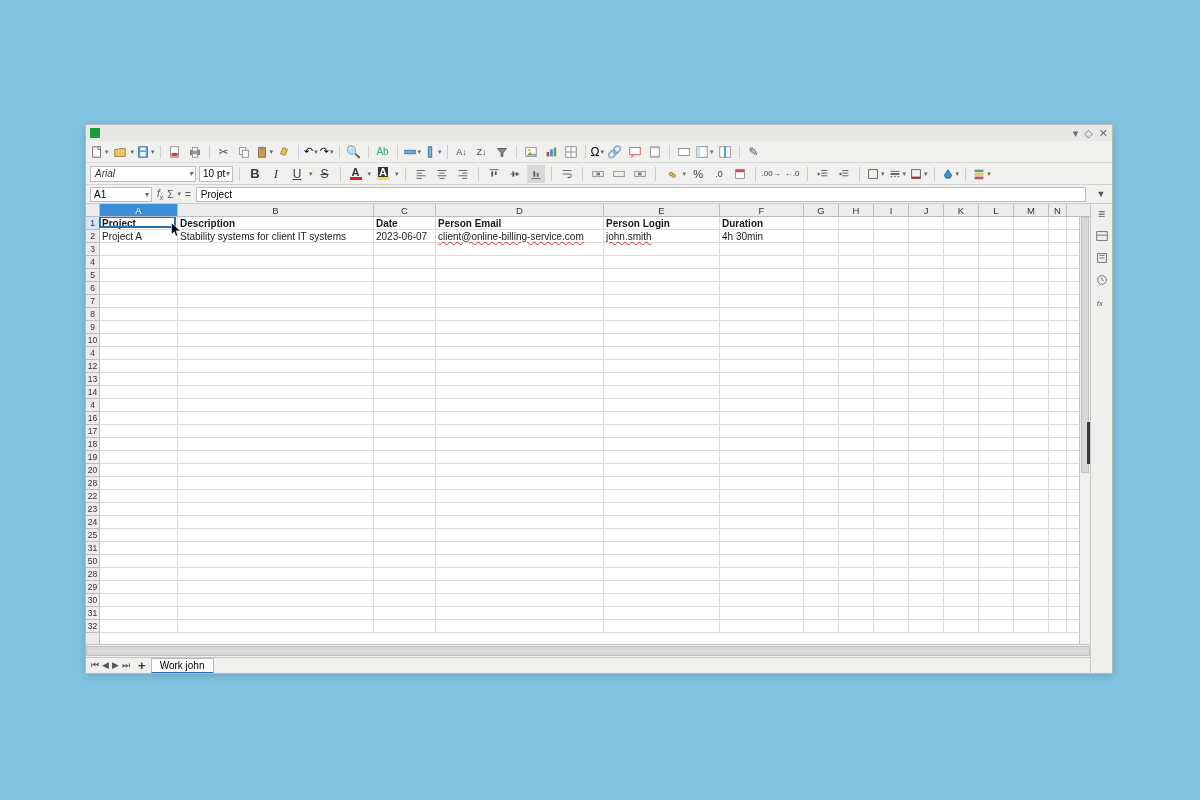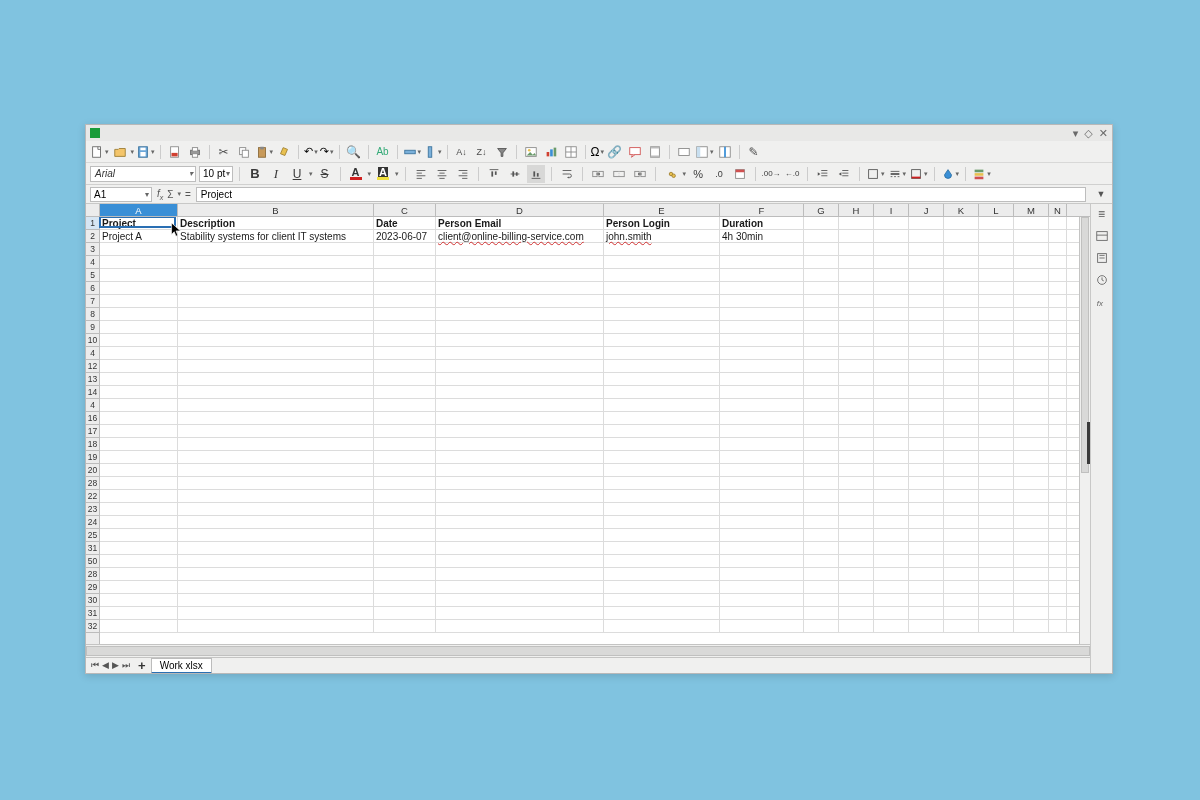--- a/index.html
+++ b/index.html
@@ -1267,21 +1267,21 @@
           <div class="thumb"></div>
         </div>
       <div class="tabs-bar">
         <div class="tab-nav">
             <span>⏮</span>
             <span>◀</span>
             <span>▶</span>
             <span>⏭</span>
           </div>
         <div class="tab-add">+</div>
-        <div class="sheet-tab">Work xlsx</div>
+        <div class="sheet-tab">Work john</div>
       </div>
     </div>
     <div class="sidebar-right">
       <div class="sb-icon">≡</div>
       <div class="sb-icon">
           <svg width="14" height="14" viewBox="0 0 16 16">
             <rect x="2" y="3" width="12" height="10" fill="none" stroke="#666"></rect>
             <line x1="2" y1="7" x2="14" y2="7" stroke="#666"></line>
           </svg>
         </div>

